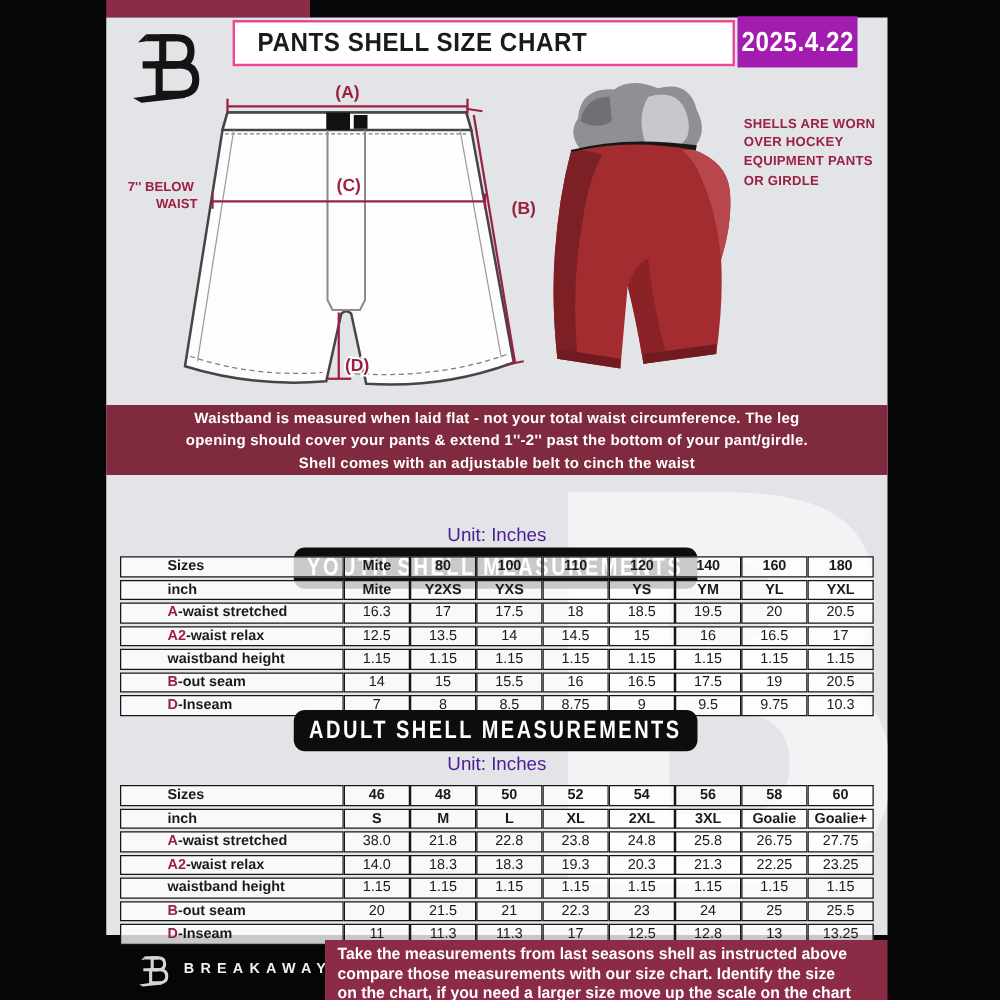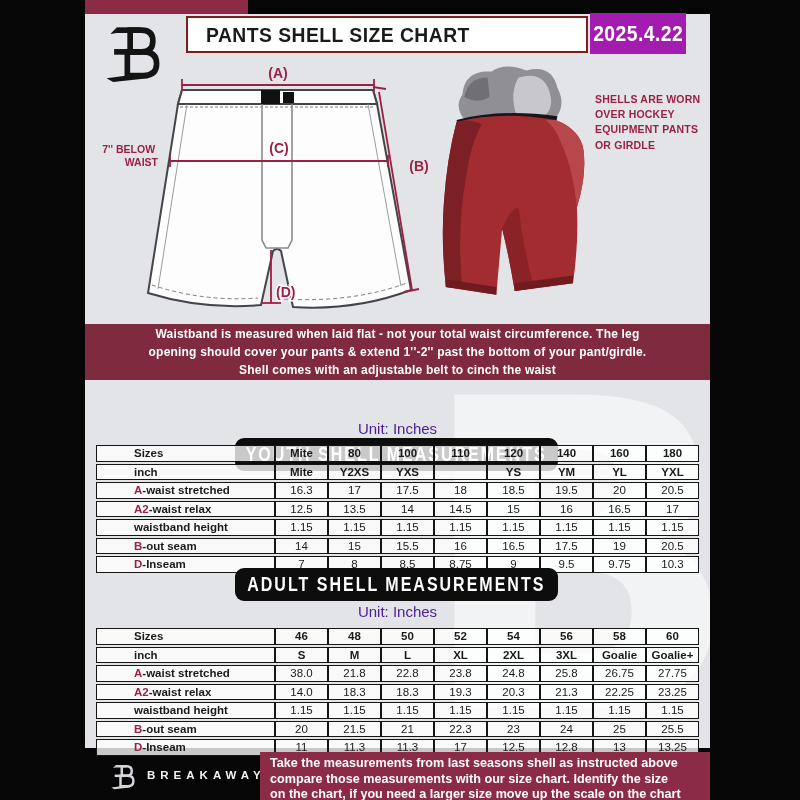--- a/index.html
+++ b/index.html
@@ -5,21 +5,21 @@
   html,body{margin:0;padding:0;background:#000;}
   .page{position:relative;width:800px;height:800px;background:#060606;overflow:hidden;
         font-family:"Liberation Sans",sans-serif;}
   .top-accent{position:absolute;left:85px;top:0;width:163px;height:14px;background:#8c2b45;}
   .content{position:absolute;left:85px;top:14px;width:625px;height:734px;background:#e3e4e8;}
   .wm-clip{position:absolute;inset:0;overflow:hidden;z-index:1;}
   .watermark{position:absolute;left:330px;top:330px;font-size:430px;line-height:1;
              font-weight:bold;color:rgba(255,255,255,.55);font-family:"DejaVu Sans",sans-serif;}
   .hdr-logo{position:absolute;left:14px;top:2px;z-index:3;}
   .title-box{position:absolute;left:101px;top:2px;width:402px;height:37px;background:#fff;
-             border:2px solid #7f1d1d;box-sizing:border-box;display:flex;align-items:center;
+             border:2px solid #ec4899;box-sizing:border-box;display:flex;align-items:center;
              padding-left:18px;z-index:3;}
   .title-box .t{font-size:21px;font-weight:bold;color:#1a1a1a;display:inline-block;
                 transform:scaleX(.92);transform-origin:left center;white-space:nowrap;letter-spacing:.5px;}
   .date-box{position:absolute;left:505px;top:-1px;width:96px;height:41px;background:#a21caf;
             display:flex;align-items:center;justify-content:center;z-index:3;}
   .date-box .t{font-size:22px;font-weight:bold;color:#fff;display:inline-block;
                transform:scaleX(.88);white-space:nowrap;letter-spacing:.5px;}
   .diagram{position:absolute;left:15px;top:46px;z-index:2;}
   .pantspic{position:absolute;left:356px;top:44px;z-index:2;}
   .side-note{position:absolute;left:510px;top:78px;width:118px;z-index:2;

